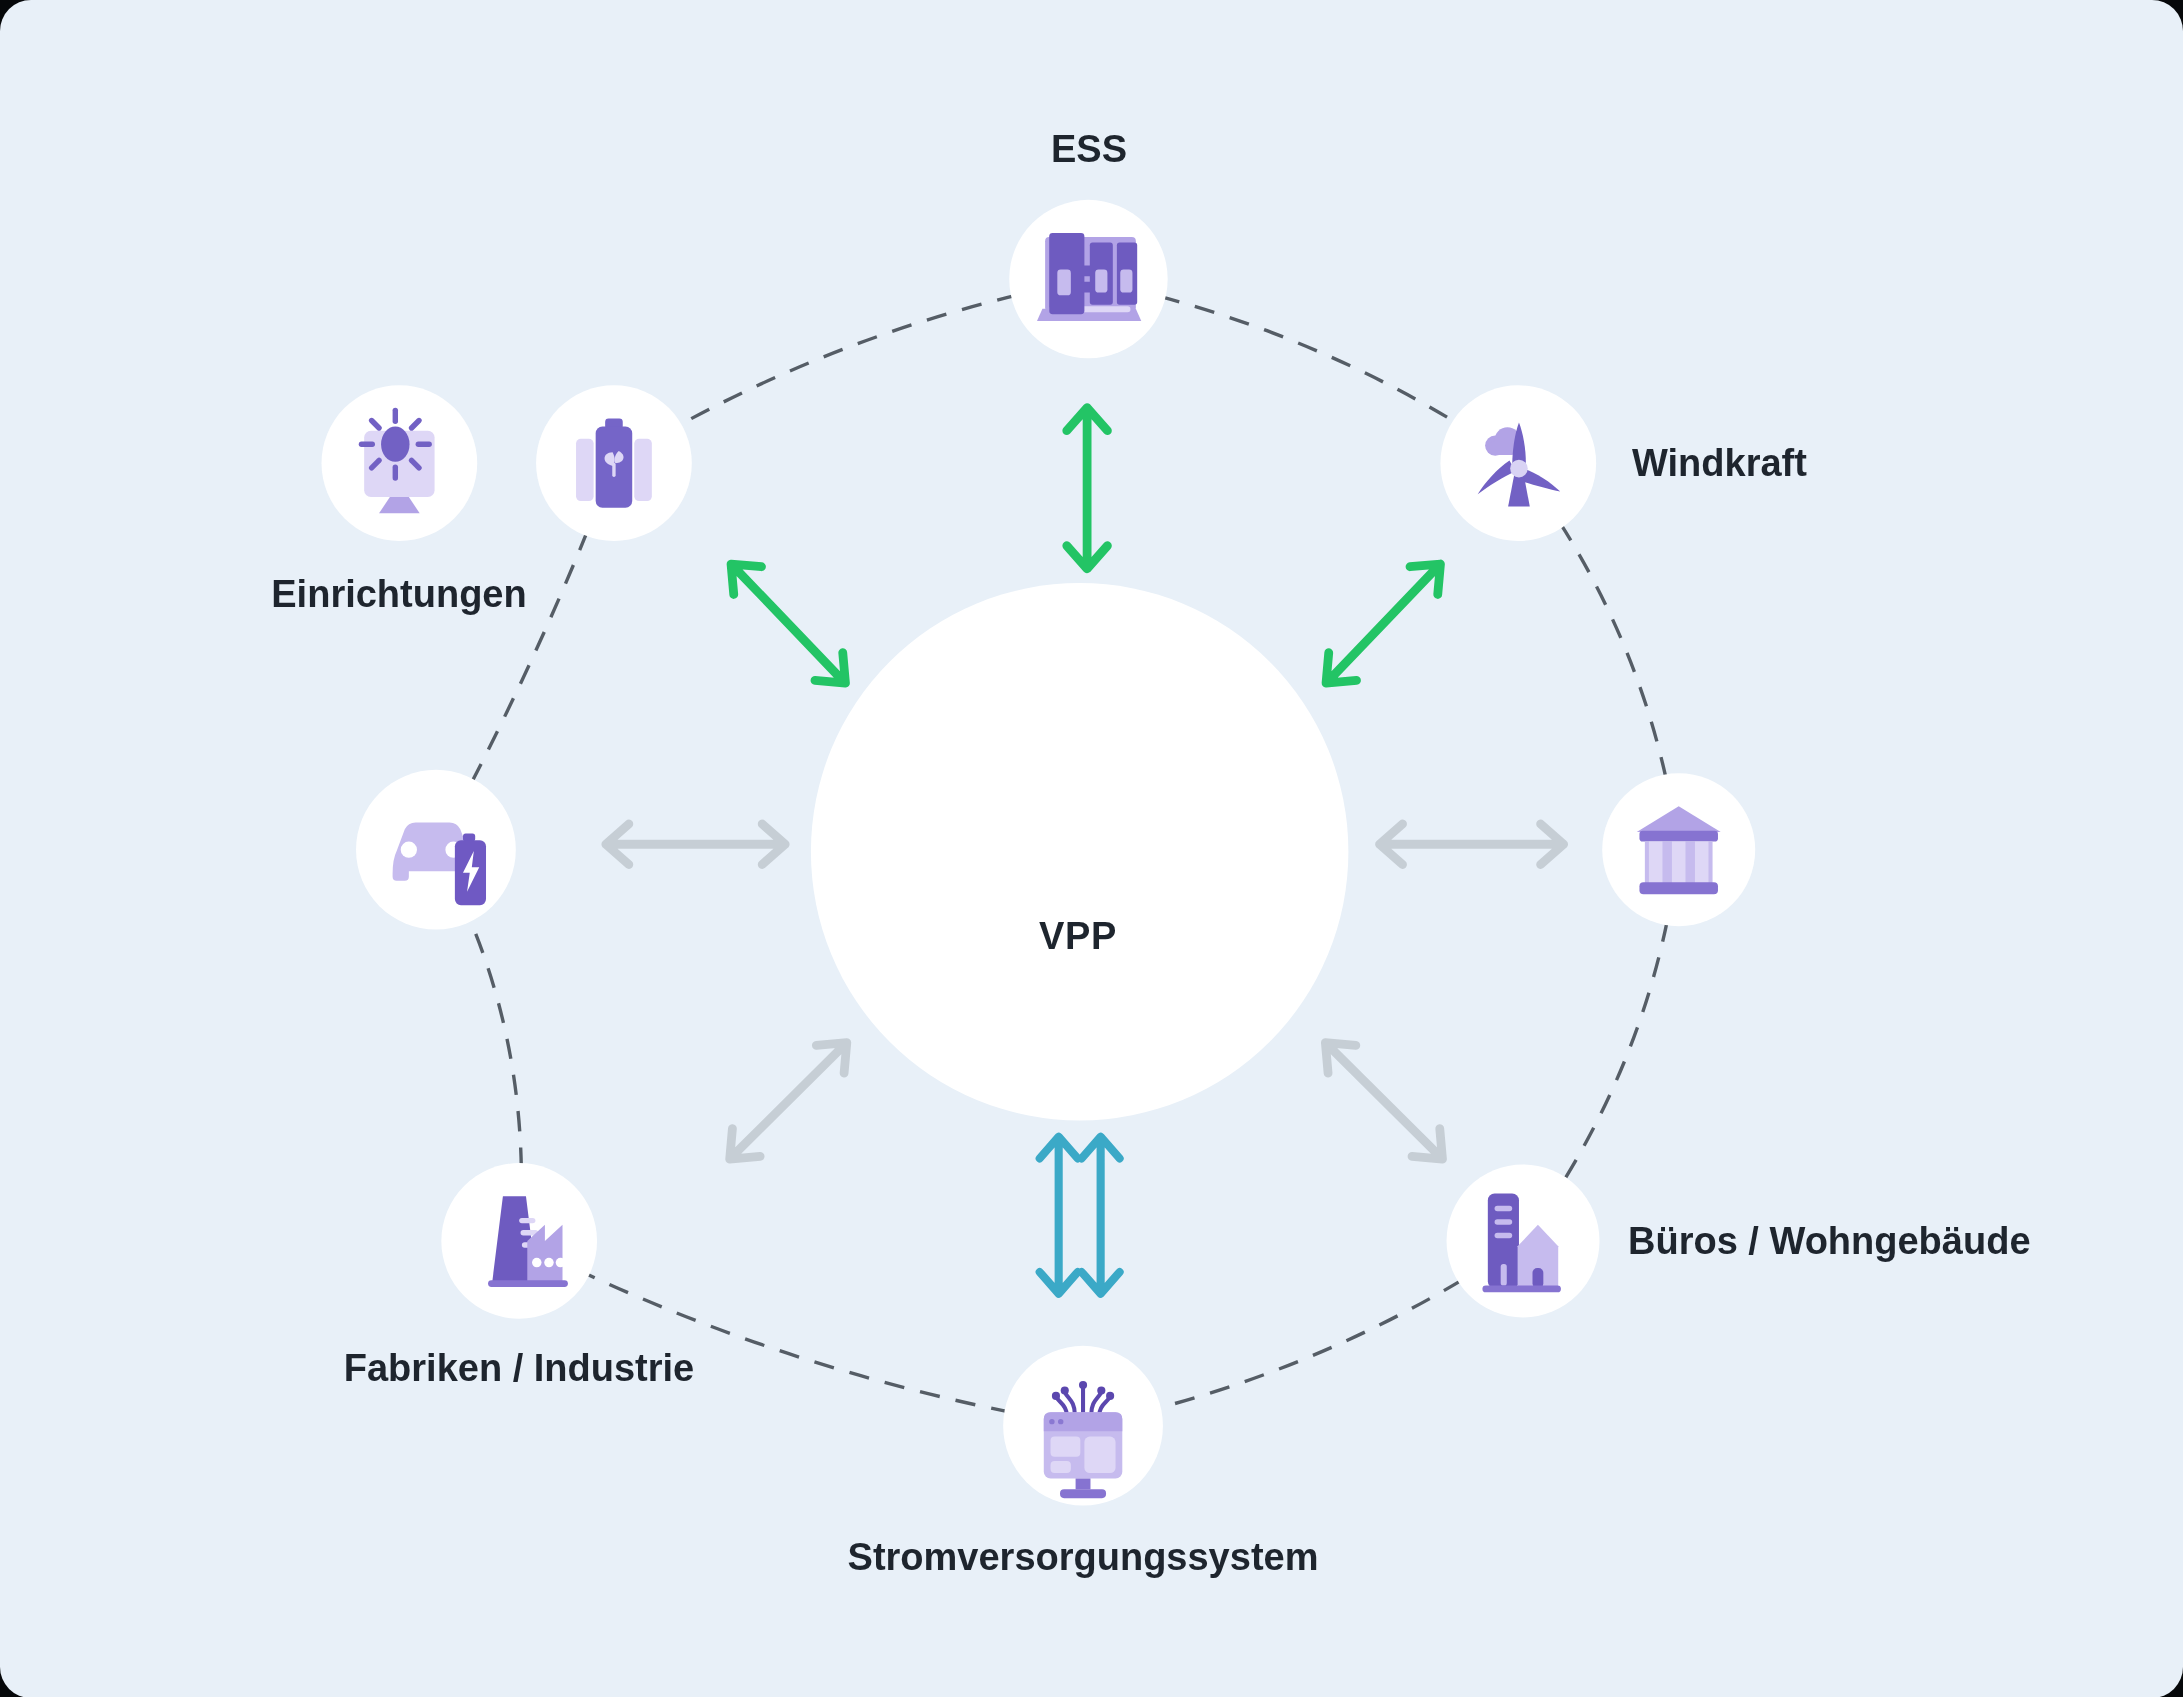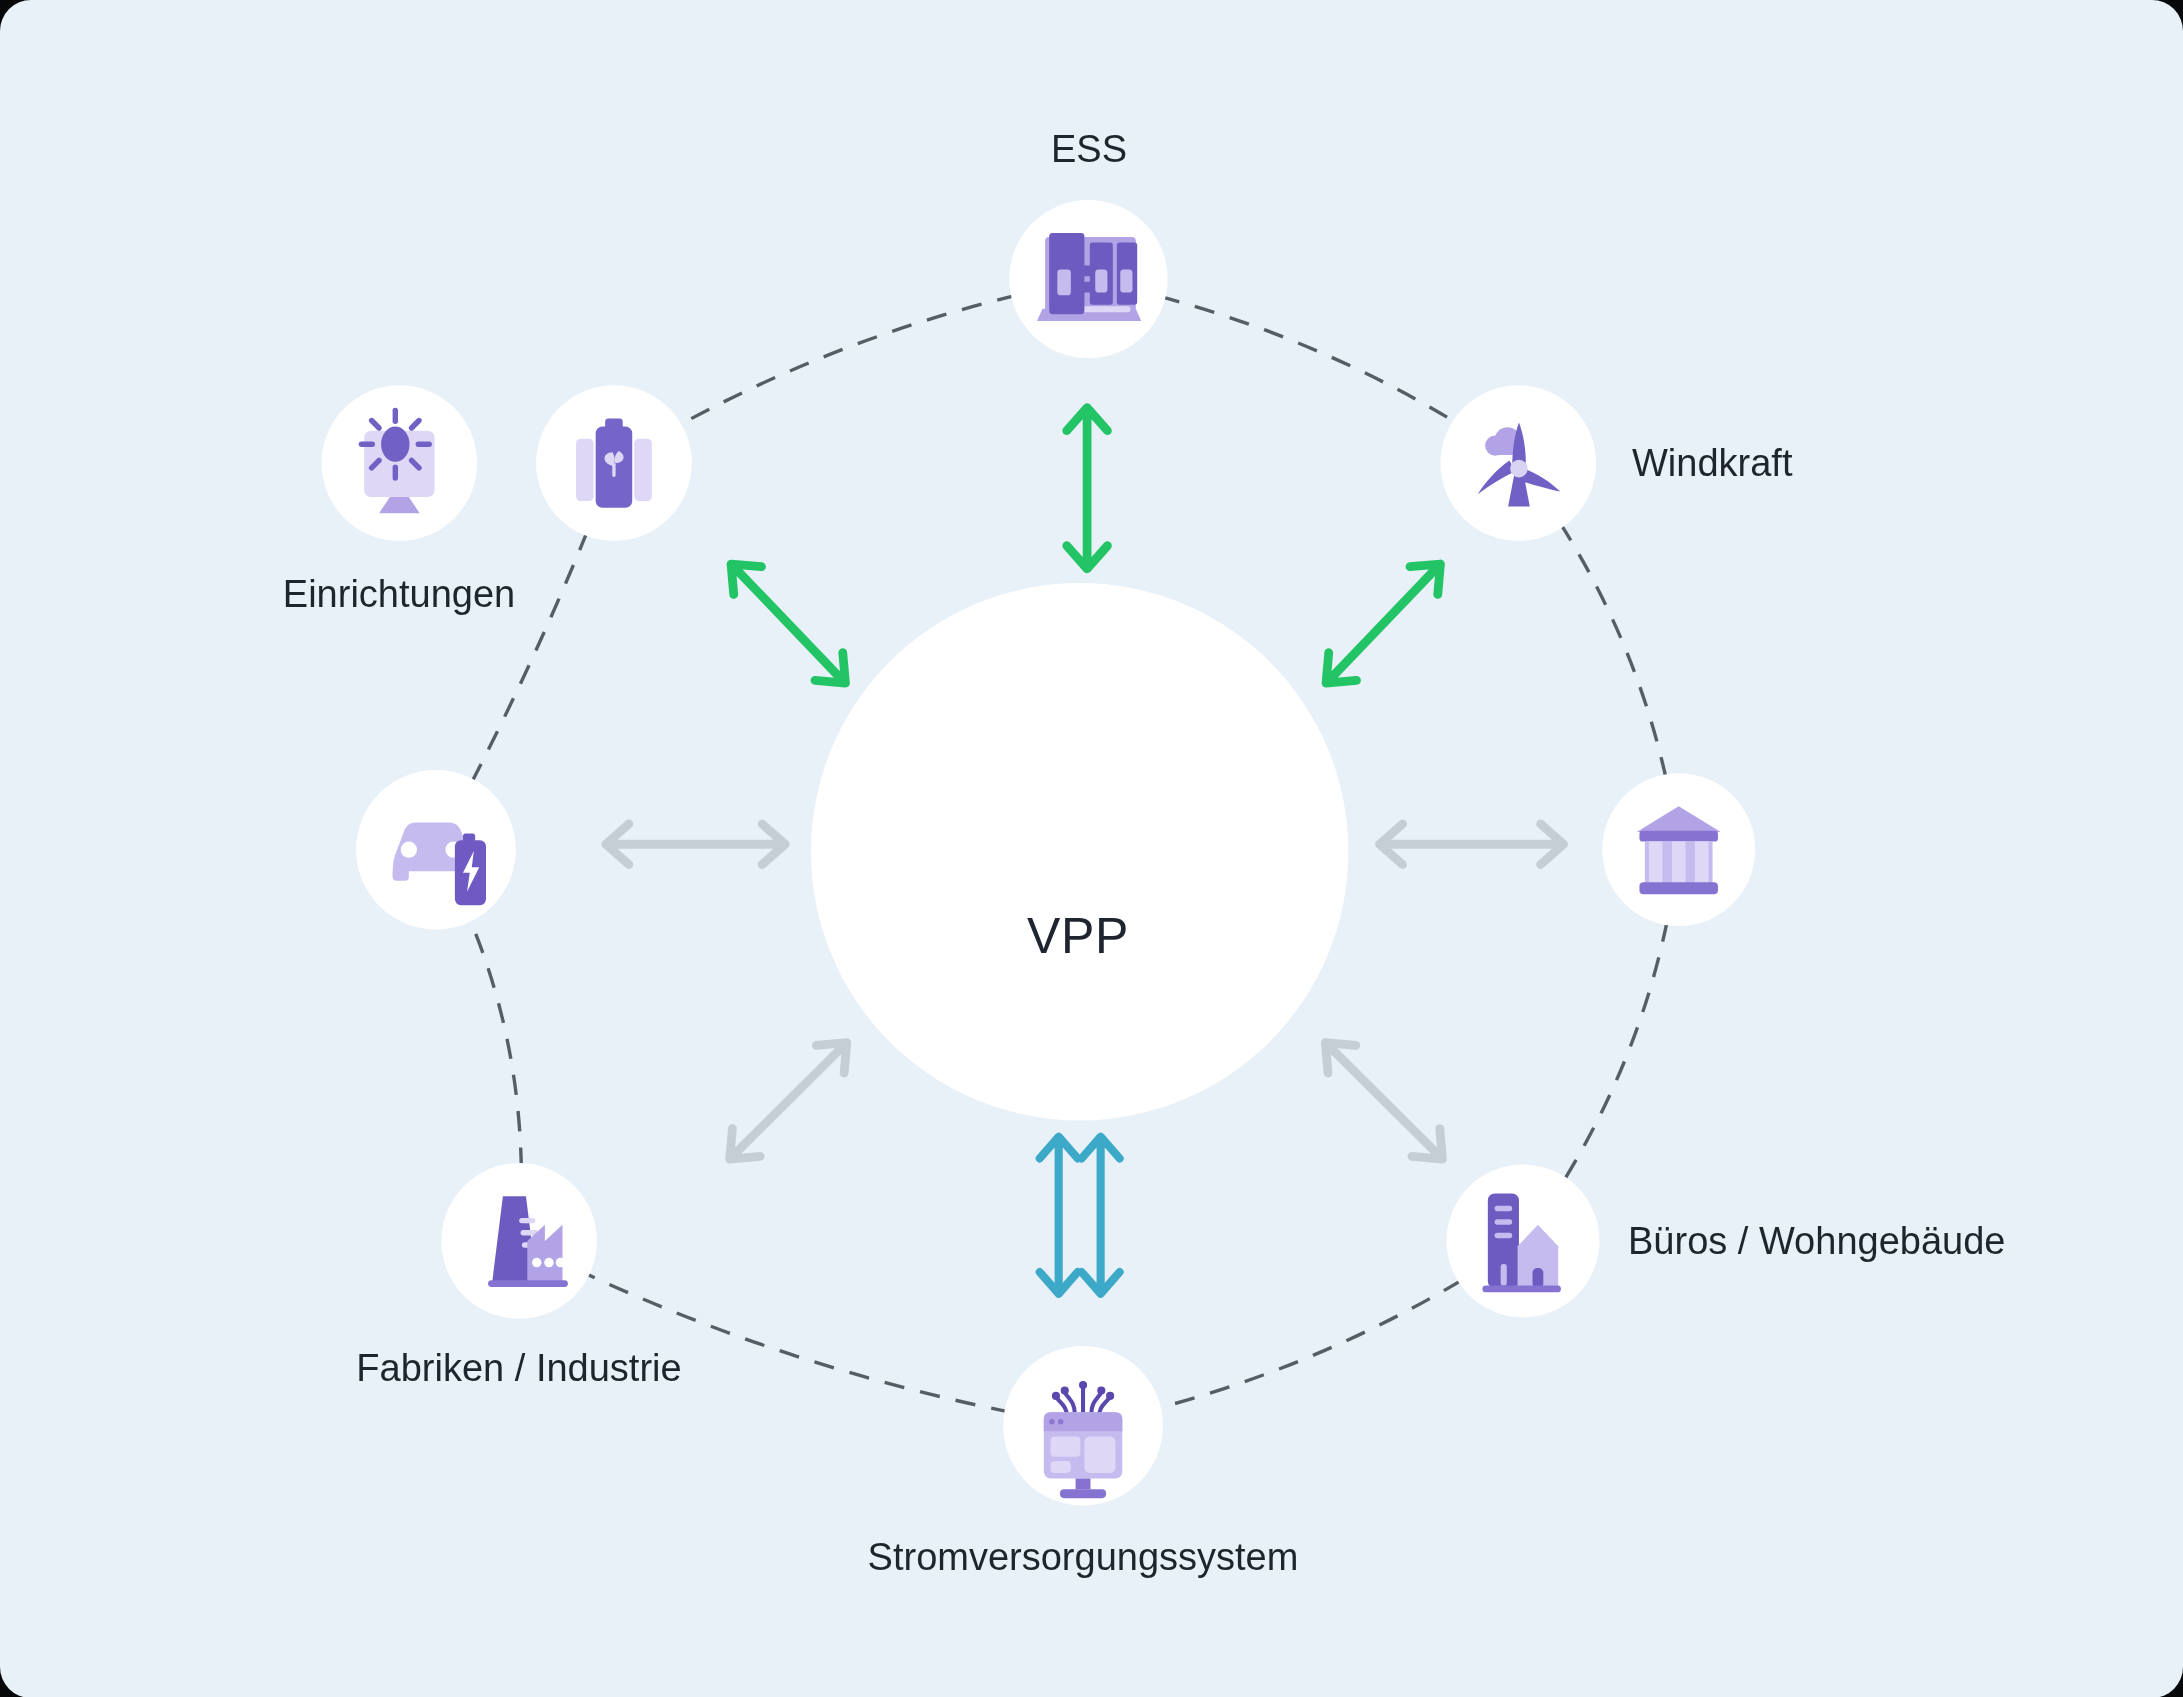--- a/index.html
+++ b/index.html
@@ -7,31 +7,31 @@
     position:relative;
     width:2183px; height:1698px;
     background:#e8f0f8;
     border-radius:31px;
     overflow:hidden;
     font-family:"Liberation Sans", sans-serif;
   }
   .layer { position:absolute; left:0; top:0; width:2183px; height:1698px; }
   .label {
     position:absolute;
-    font-weight:400;
+    font-weight:700;
     font-size:38px;
     color:#1e252e;
     white-space:nowrap;
     line-height:54px;
   }
   .label span { display:block; }
   .centered { transform:translate(-50%,-50%); text-align:center; }
   .left-mid { transform:translateY(-50%); text-align:right; }
   .vpp {
-    font-size:50px;
+    font-size:38px;
     letter-spacing:0.7px;
   }
   
   .pA { fill:#6e5bc0; }   
   .pB { fill:#8673d1; }   
   .pC { fill:#b2a3e6; }   
   .pD { fill:#c6bbee; }   
   .pE { fill:#ded7f6; }   
   .pW { fill:#ffffff; }
   .wire { fill:none; stroke:#5b47ae; stroke-width:6; stroke-linecap:round; }

